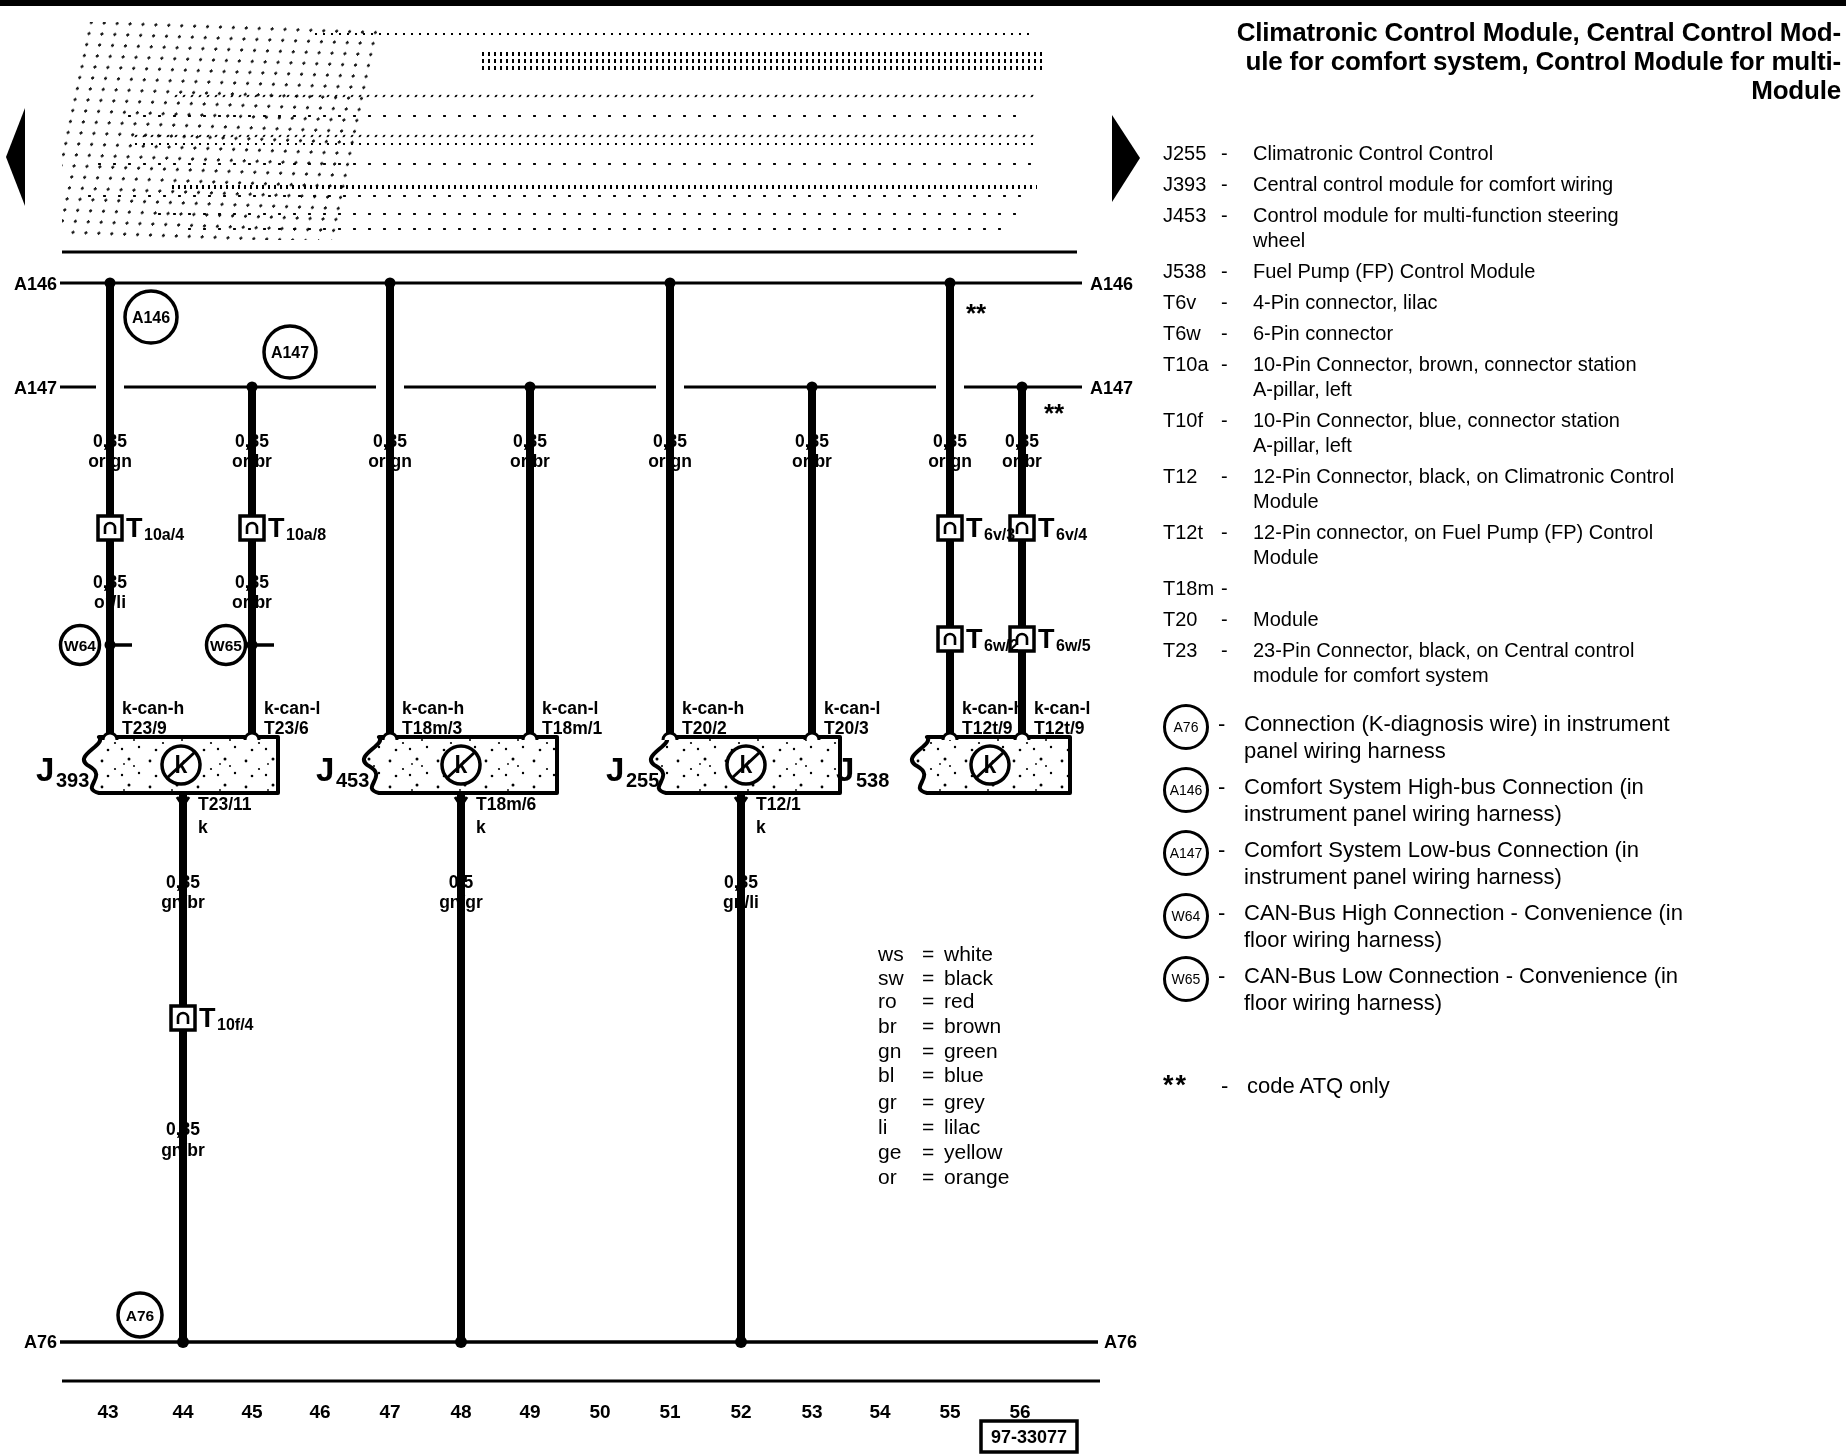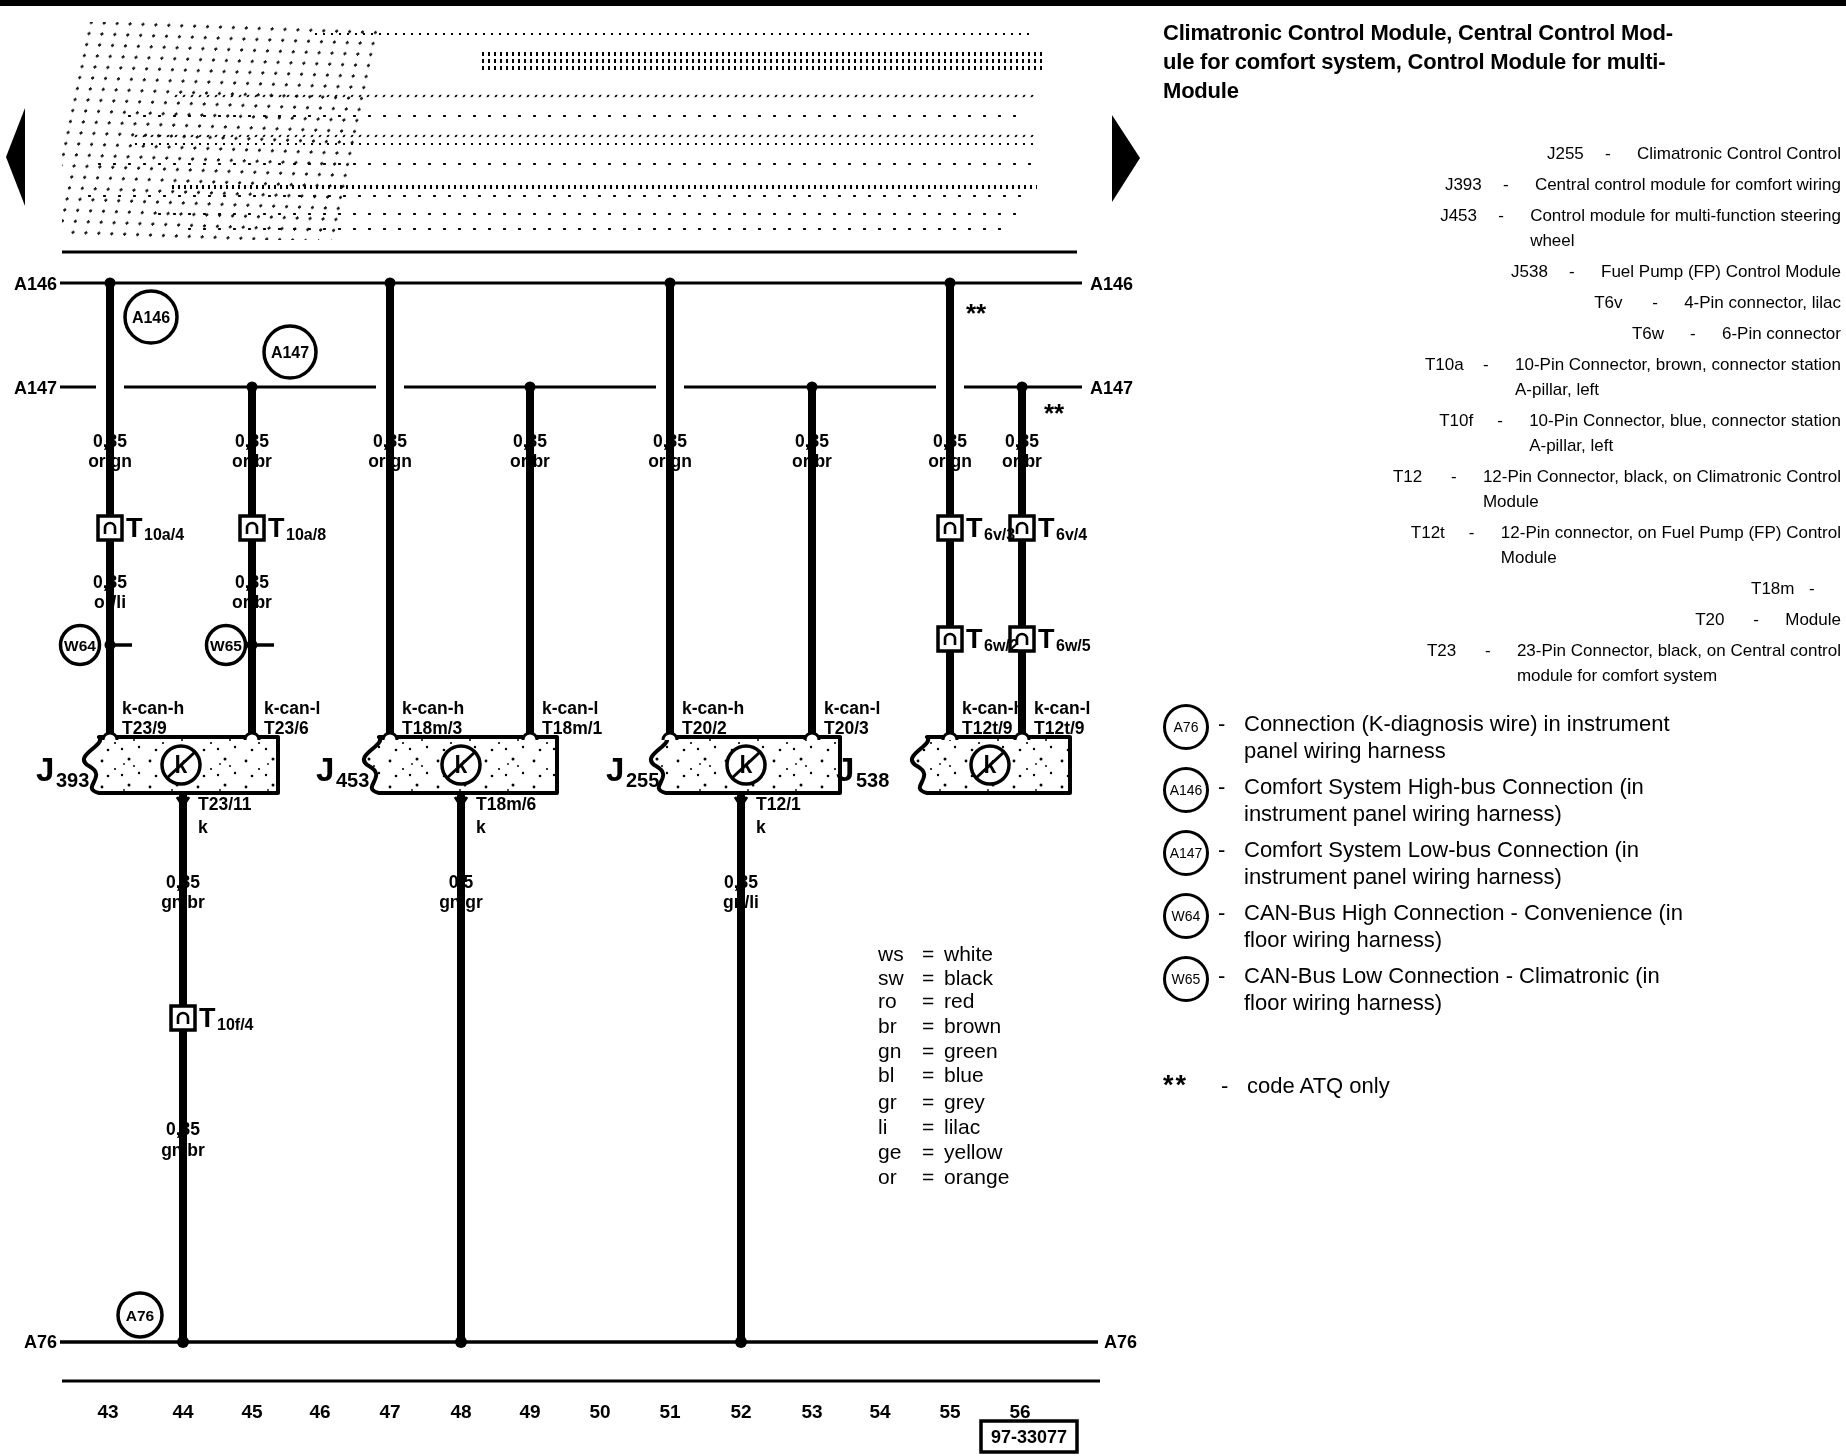--- a/index.html
+++ b/index.html
@@ -15,23 +15,23 @@
   .rowdash{position:absolute;height:4px;background-image:repeating-linear-gradient(90deg,#000 0 2px,transparent 2px 6px);}
   .rowsparse{position:absolute;height:4px;background-image:radial-gradient(circle,#000 1.1px,transparent 1.3px);background-size:15px 4px;}
   
   svg text{font-family:"Liberation Sans",sans-serif;font-weight:700;fill:#000;}
   svg text.reg{font-weight:400;}
   .f15{font-size:15.5px}.f16{font-size:16px}.f17{font-size:17.5px}.f18{font-size:18px}
   .f19{font-size:19px}.f20{font-size:20px}.f21{font-size:21px}.f23{font-size:23px}
   .f24{font-size:26px}.f27{font-size:27px}.f33{font-size:33px}
   
   #panel{position:absolute;left:1163px;top:18px;width:678px;}
-  .title-line{font-size:22px;font-weight:700;line-height:29px;letter-spacing:-0.2px;white-space:nowrap;}
+  .title-line{font-size:26px;font-weight:700;line-height:29px;letter-spacing:-0.2px;white-space:nowrap;text-align:right;}
   #complist{margin-top:36px;}
-  .item{display:flex;margin-bottom:6px;font-size:17px;line-height:25px;justify-content:flex-end;}
+  .item{display:flex;margin-bottom:6px;font-size:20px;line-height:25px;}
   .code{width:58px;flex:0 0 58px;}
   .dash{width:32px;flex:0 0 32px;}
   .desclines div{white-space:nowrap;}
   #circlist{margin-top:22px;}
   .citem{display:flex;margin-bottom:9px;font-size:22px;line-height:27px;}
   .cring{flex:0 0 46px;width:46px;height:46px;border:3.5px solid #000;border-radius:50%;
          box-sizing:border-box;display:flex;align-items:center;justify-content:center;
          font-size:14px;margin-top:-6px;margin-right:9px;}
   .cdash{width:26px;flex:0 0 26px;}
   #footnote{display:flex;margin-top:56px;font-size:22px;line-height:27px;}
@@ -497,21 +497,21 @@
           <span class="cdash">-</span>
           <span class="desclines">
             <div>CAN-Bus High Connection - Convenience (in</div>
             <div>floor wiring harness)</div>
           </span>
         </div>
       <div class="citem">
           <span class="cring">W65</span>
           <span class="cdash">-</span>
           <span class="desclines">
-            <div>CAN-Bus Low Connection - Climatronic (in</div>
+            <div>CAN-Bus Low Connection - Convenience (in</div>
             <div>floor wiring harness)</div>
           </span>
         </div>
     </div>
 
     <div id="footnote">
       <span class="starsym">**</span>
       <span class="cdash">-</span>
       <span>code ATQ only</span>
     </div>

